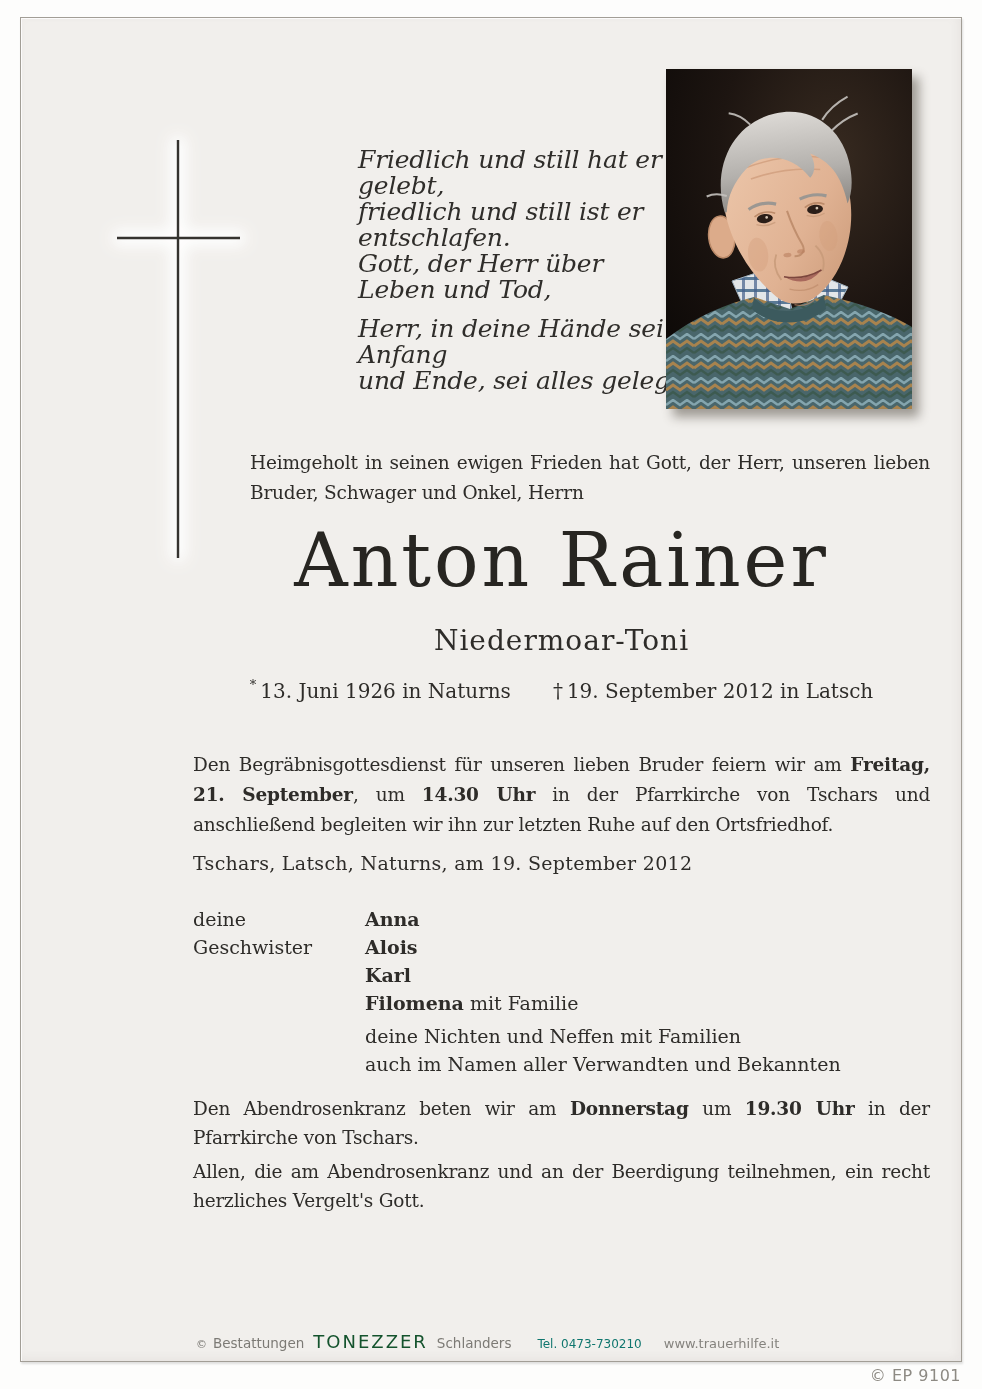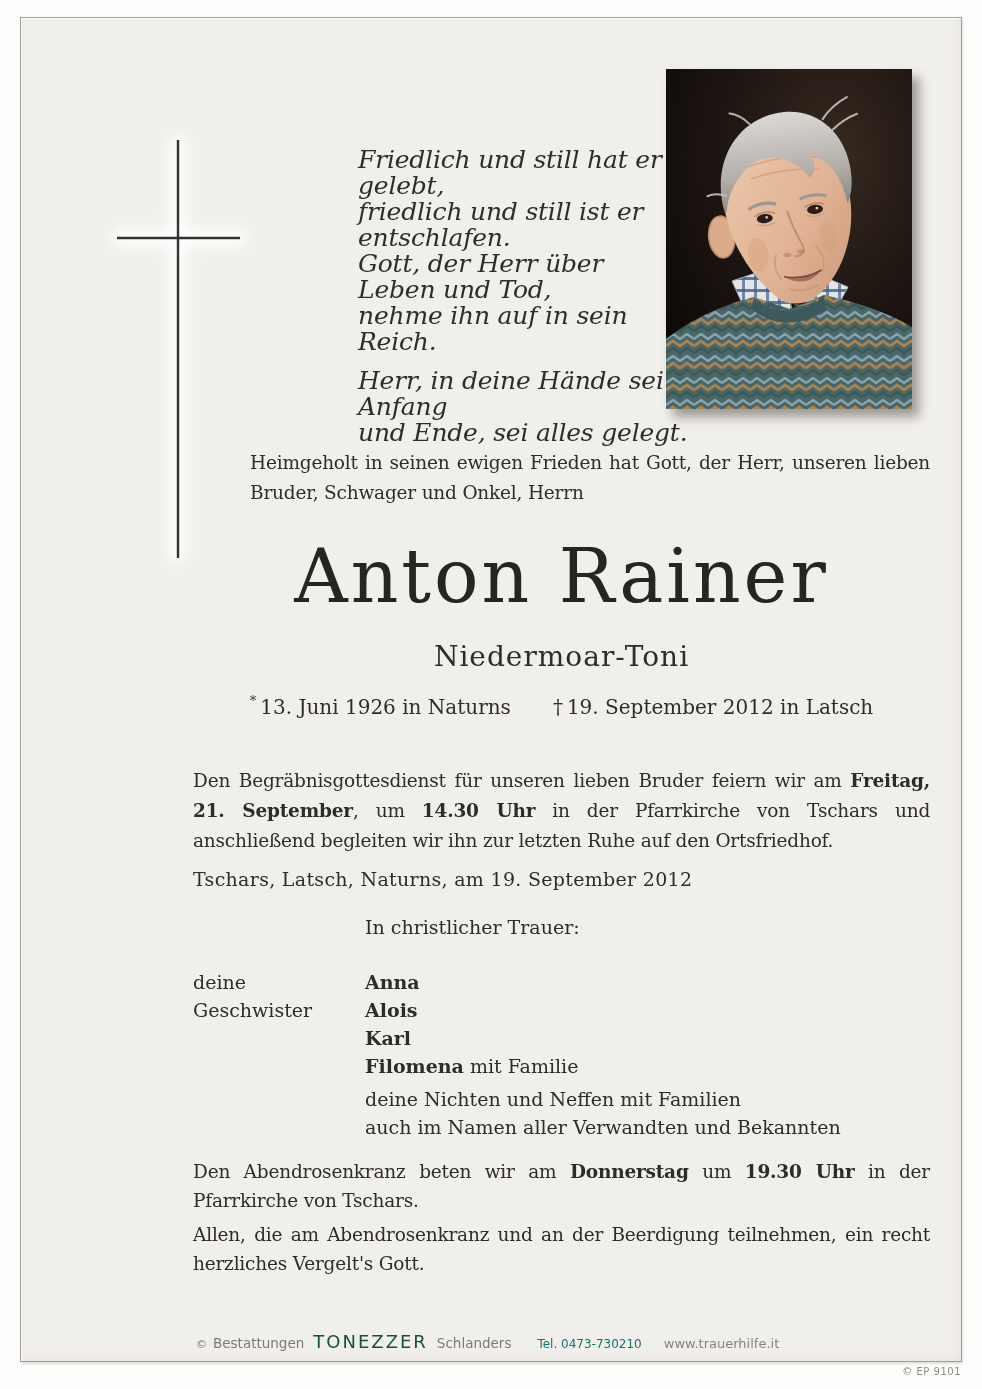--- a/index.html
+++ b/index.html
@@ -29,21 +29,21 @@
     font-style:italic; font-size:25px; line-height:26px;
     color:#2f2d2a; letter-spacing:-0.2px;margin-left:40px;
   }
   .poem .stanza2 { margin-top:13px; }
   .main-col {
     position:absolute; left:193px; top:448px; width:737px;
     color:#2e2c29; font-size:18.5px; line-height:30px;
   }
   .intro { padding-left:57px; text-align:justify; letter-spacing:-0.2px; }
   .name {
-    margin-top:28px; text-align:center;
+    margin-top:12px; text-align:center;
     font-size:74px; line-height:80px; letter-spacing:3px; color:#272521;
     font-weight:400;
   }
   .nickname { margin-top:24px; text-align:center; font-size:28px; line-height:34px; letter-spacing:1px; }
   .dates {
     margin-top:20px; display:flex; justify-content:center; align-items:flex-start;
     gap:42px; font-size:20px; line-height:26px;
   }
   .dates .sym-birth { font-size:13px; vertical-align:top; position:relative; top:-6px; margin-right:4px; }
   .dates .sym-death { margin-right:4px; }
@@ -68,21 +68,21 @@
   .footer .f-copy { font-size:11px; margin-right:6px; }
   .footer .f-label { font-size:13.5px; margin-right:9px; }
   .footer .f-brand { font-size:18px; letter-spacing:2px; margin-right:9px; color:#737océ16;}
   .footer .f-brand { color:#14532d; }
   .footer .f-city { font-size:13.5px; margin-right:26px; }
   .footer .f-tel { font-size:12px; margin-right:22px; color:#0f766e; }
   .footer .f-web { font-size:13px; color:#85837e; }
   .print-code {
     position:absolute; right:21px; top:1366px;
     font-family:"DejaVu Sans","Liberation Sans",sans-serif;
-    font-size:10px; color:#8d8a83; letter-spacing:0.5px;
+    font-size:16px; color:#8d8a83; letter-spacing:0.5px;
   }
 </style>
 </head>
 <body>
 
 <div class="sheet">
 
   <div class="card"></div>
 
   <div class="cross-wrap">
@@ -101,21 +101,20 @@
         <line x1="29" y1="120" x2="152" y2="120"></line>
       </g>
     </svg>
   </div>
 
   <div class="poem">
     <div class="stanza1">
       <div>Friedlich und still hat er gelebt,</div>
       <div>friedlich und still ist er entschlafen.</div>
       <div>Gott, der Herr über Leben und Tod,</div>
-      <div>nehme ihn auf in sein Reich.</div>
     </div>
     <div class="stanza2">
       <div>Herr, in deine Hände sei Anfang</div>
       <div>und Ende, sei alles gelegt.</div>
     </div>
   </div>
 
   <div class="photo">
     <svg width="246" height="340" viewBox="0 0 246 340">
       <defs>
@@ -216,21 +215,20 @@
 
     <div class="dates">
       <span><span class="sym-birth">*</span><span>13. Juni 1926 in Naturns</span></span>
       <span><span class="sym-death">†</span><span>19. September 2012 in Latsch</span></span>
     </div>
 
     <p class="para funeral"><span>Den Begräbnisgottesdienst für unseren lieben Bruder feiern wir am </span><b>Freitag, 21. September</b><span>, um </span><b>14.30 Uhr</b><span> in der Pfarrkirche von Tschars und anschließend begleiten wir ihn zur letzten Ruhe auf den Ortsfriedhof.</span></p>
 
     <p class="dateline">Tschars, Latsch, Naturns, am 19. September 2012</p>
 
-    <p class="trauer-header">In christlicher Trauer:</p>
 
     <div class="mourning">
       <div class="label-col">deine Geschwister</div>
       <div class="names-col">
         <div class="bold">Anna</div>
         <div class="bold">Alois</div>
         <div class="bold">Karl</div>
         <div><b>Filomena</b><span> mit Familie</span></div>
         <div class="others">
           <div>deine Nichten und Neffen mit Familien</div>

